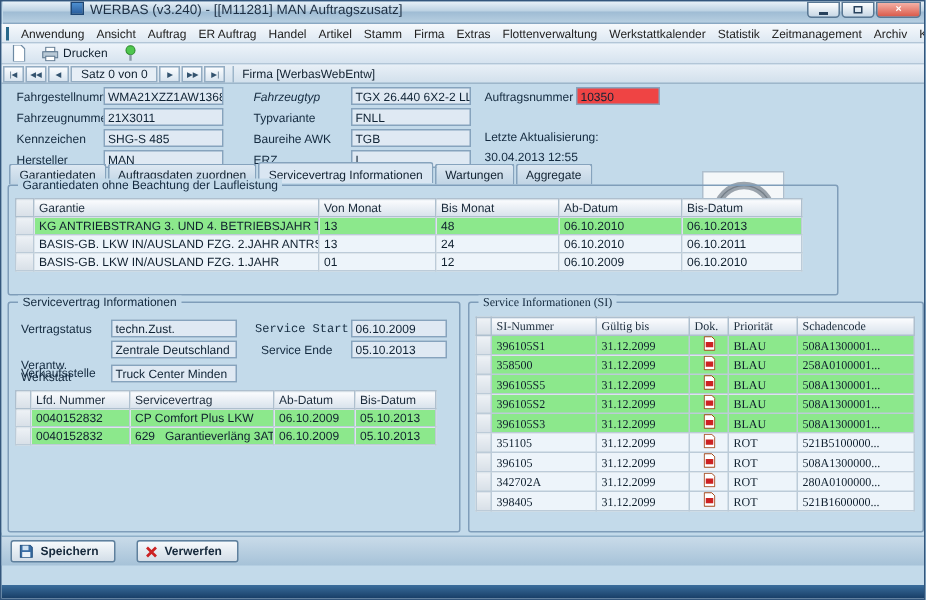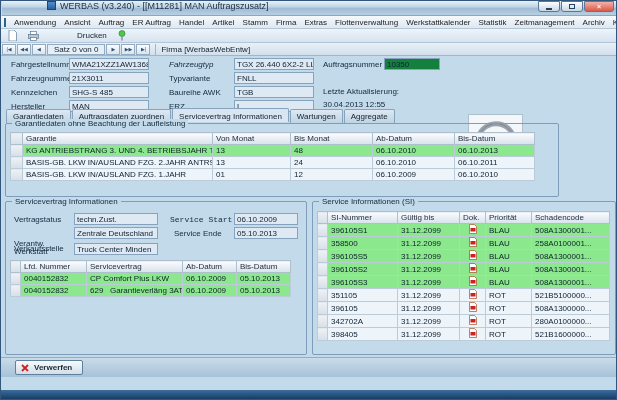--- a/index.html
+++ b/index.html
@@ -36,21 +36,21 @@
     display:flex; align-items:center; font-size:8px; color:#222;
   }
   .menuicon { width:9px; height:9px; margin:0 4px 0 3px; background:linear-gradient(#7fd0a4,#2e8fb0); border:1px solid #27688a; }
   .mitem { padding:1px 4px; white-space:nowrap; }
   
   .toolbar {
     position:absolute; top:28px; left:0; right:0; height:14px;
     background:linear-gradient(#eef4fa,#d6e3ef); border-bottom:1px solid #b3c6d7;
     display:flex; align-items:center; font-size:8px;
   }
-  .tbtn { display:flex; padding:18px 3px; margin-left:3px; border:1px solid transparent;gap:35px; }
+  .tbtn { display:flex; padding:18px 3px; margin-left:3px; border:1px solid transparent; }
   .tlabel { margin-left:3px; }
   
   .navrow {
     position:absolute; top:42px; left:0; right:0; height:13px;
     background:linear-gradient(#e9f0f7,#d2e0ec); border-bottom:1px solid #9db6ca;
     display:flex; align-items:center; font-size:8px;
   }
   .navbtn {
     width:14px; height:11px; margin-left:1px; font-size:5px; color:#33536f;
     border:1px solid #93acc2; background:linear-gradient(#fbfdff,#d8e4ef);
@@ -59,21 +59,21 @@
   .navstatus { padding:0 6px; border:1px solid #93acc2; background:#e6eef6; height:11px; display:flex; align-items:center; margin-left:1px; }
   .navdivider { width:1px; height:11px; background:#9db6ca; margin:0 5px; }
   .firma { white-space:nowrap; }
   
   .content { position:absolute; top:55px; left:0; right:0; bottom:44px; background:#c3daea; }
   .flabel { position:absolute; font-size:8px; color:#13293e; white-space:nowrap; }
   .ffield {
     position:absolute; height:12px; font-size:8px; line-height:10px; padding:1px 2px;
     background:#dfe9f3; border:1px solid #86a3bd; color:#0e2234; white-space:nowrap; overflow:hidden;
   }
-  .ffield.editable { background:#15803d; }
+  .ffield.editable { background:#ef4444; }
   .manlogo { position:absolute; left:467px; top:58px; width:55px; height:35px; background:#f4f7f9; border:1px solid #aebfce; display:flex; align-items:center; justify-content:center; }
   
   .tabs { position:absolute; left:5px; top:53px; display:flex; font-size:8px; }
   .tab {
     padding:2px 6px 1px 6px; margin-right:1px; border:1px solid #86a3bd; border-bottom:none;
     border-radius:2px 2px 0 0; background:linear-gradient(#dde8f2,#c0d4e4); white-space:nowrap; color:#1c3play0;
   }
   .tab.active { background:#d9e6f2; position:relative; top:-1px; padding-top:3px; font-weight:normal; }
   
   .groupbox { position:absolute; border:1px solid #7f9db9; border-radius:2px; }
@@ -318,21 +318,21 @@
           <td class="sel"></td>
           <td>0040152832</td>
           <td>629&nbsp;&nbsp;&nbsp;Garantieverläng 3ATG/4...</td>
           <td>06.10.2009</td>
           <td>05.10.2013</td>
         </tr>
       </tbody>
         </table>
     </div>
 
-    <div class="groupbox" style="left:311px;top:145px;width:304px;height:154px;">
+    <div class="groupbox" style="left:311px;top:145px;width:304px;height:154px;font-family:Liberation Serif, serif;">
       <span class="gb-legend">Service Informationen (SI)</span>
       <table style="margin:9px 0 0 4px;width:292px;">
         <colgroup>
             <col style="width:10px">
             <col style="width:70px">
             <col style="width:62px">
             <col style="width:26px">
             <col style="width:46px">
             <col style="width:78px">
           </colgroup>
@@ -444,20 +444,30 @@
                 </svg></td>
           <td>ROT</td>
           <td>521B1600000...</td>
         </tr>
       </tbody>
         </table>
     </div>
   </div>
 
   <div class="buttonsbar">
+    <span class="actbtn">
+      <span class="ic">
+        <svg width="9" height="9" viewBox="0 0 9 9">
+            <path d="M0.5 0.5 h6.5 l1.5 1.5 v6.5 h-8 Z" fill="#3a6ea5" stroke="#1f4d7d" stroke-width="0.7"></path>
+            <rect x="2" y="0.8" width="4" height="3" fill="#cfe2f3"></rect>
+            <rect x="1.8" y="5" width="5.4" height="3.4" fill="#e9f1f8"></rect>
+          </svg>
+      </span>
+      <span>Speichern</span>
+    </span>
     <span class="actbtn" style="margin-left:14px;">
       <span class="ic">
         <svg width="8" height="8" viewBox="0 0 8 8">
             <path d="M1 1 L7 7 M7 1 L1 7" stroke="#cc2222" stroke-width="1.8"></path>
           </svg>
       </span>
       <span>Verwerfen</span>
     </span>
   </div>
 

